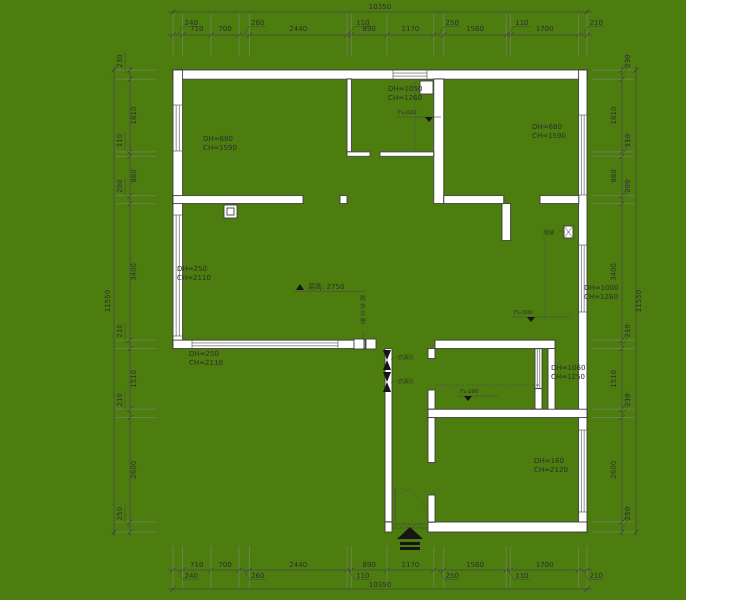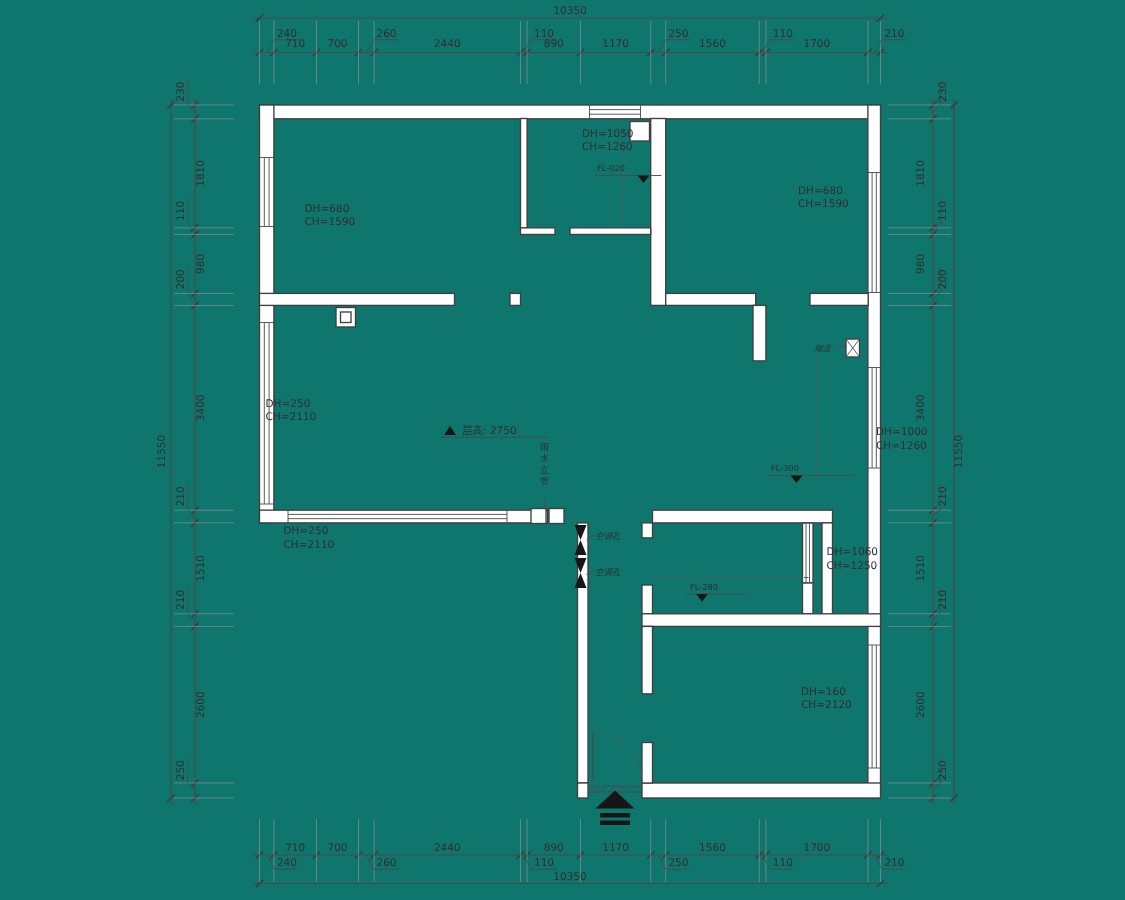--- a/index.html
+++ b/index.html
@@ -1,16 +1,16 @@
 <!DOCTYPE html>
 <html><head>
 <meta charset="utf-8">
 <style>
   html,body{margin:0;padding:0;background:#ffffff;}
-  .stage{width:750px;height:600px;background:#0f766e;position:relative;overflow:hidden;
+  .stage{width:686px;height:600px;background:#4d7c0f;position:relative;overflow:hidden;
          font-family:"DejaVu Sans",sans-serif;}
   svg line,svg path{stroke:#4a4a4a;stroke-width:0.8;fill:none;}
   svg .ext{stroke:#909090;stroke-width:0.45;}
   svg .tick{stroke:#3c3c3c;stroke-width:1;}
   svg .dash{stroke:#555;stroke-width:0.7;stroke-dasharray:3 2;}
   svg .thin{stroke-width:0.6;}
   svg rect.wall{fill:#ffffff;stroke:#3f3f3f;stroke-width:0.9;}
   svg rect.fillr{fill:#161616;stroke:none;}
   svg polygon{fill:#161616;stroke:none;}
   svg text{stroke:none;fill:#2e2e2e;font-family:"DejaVu Sans",sans-serif;}

